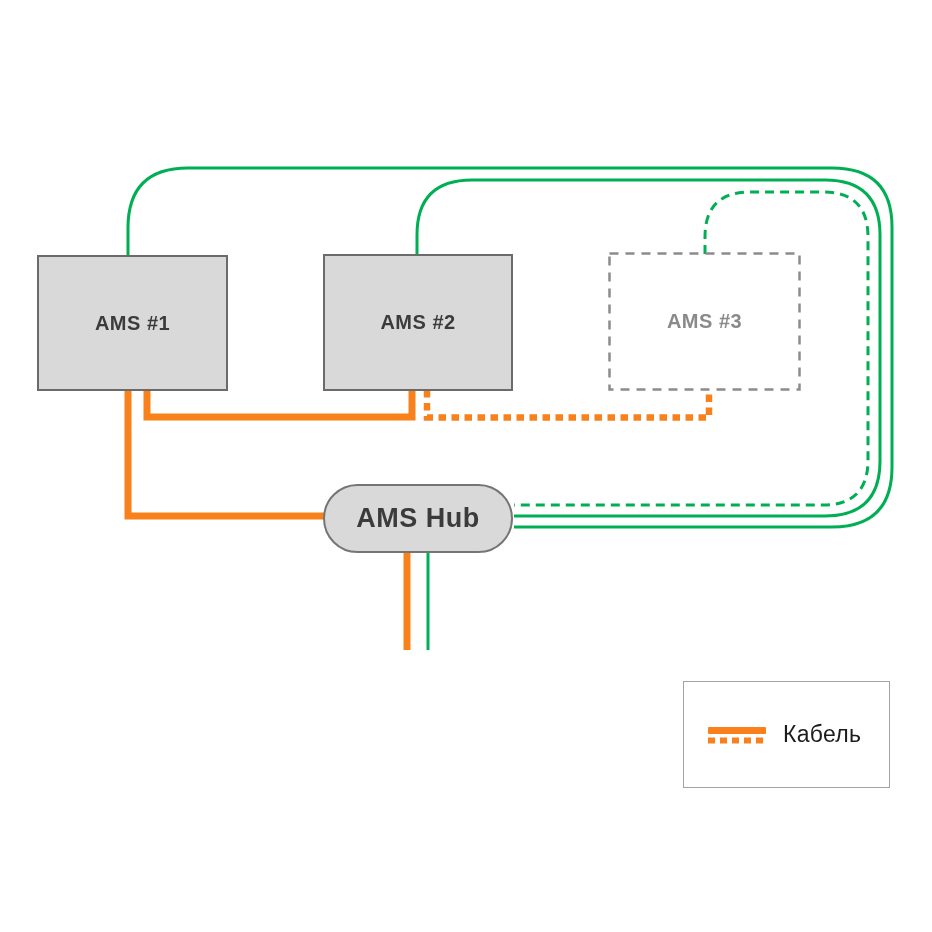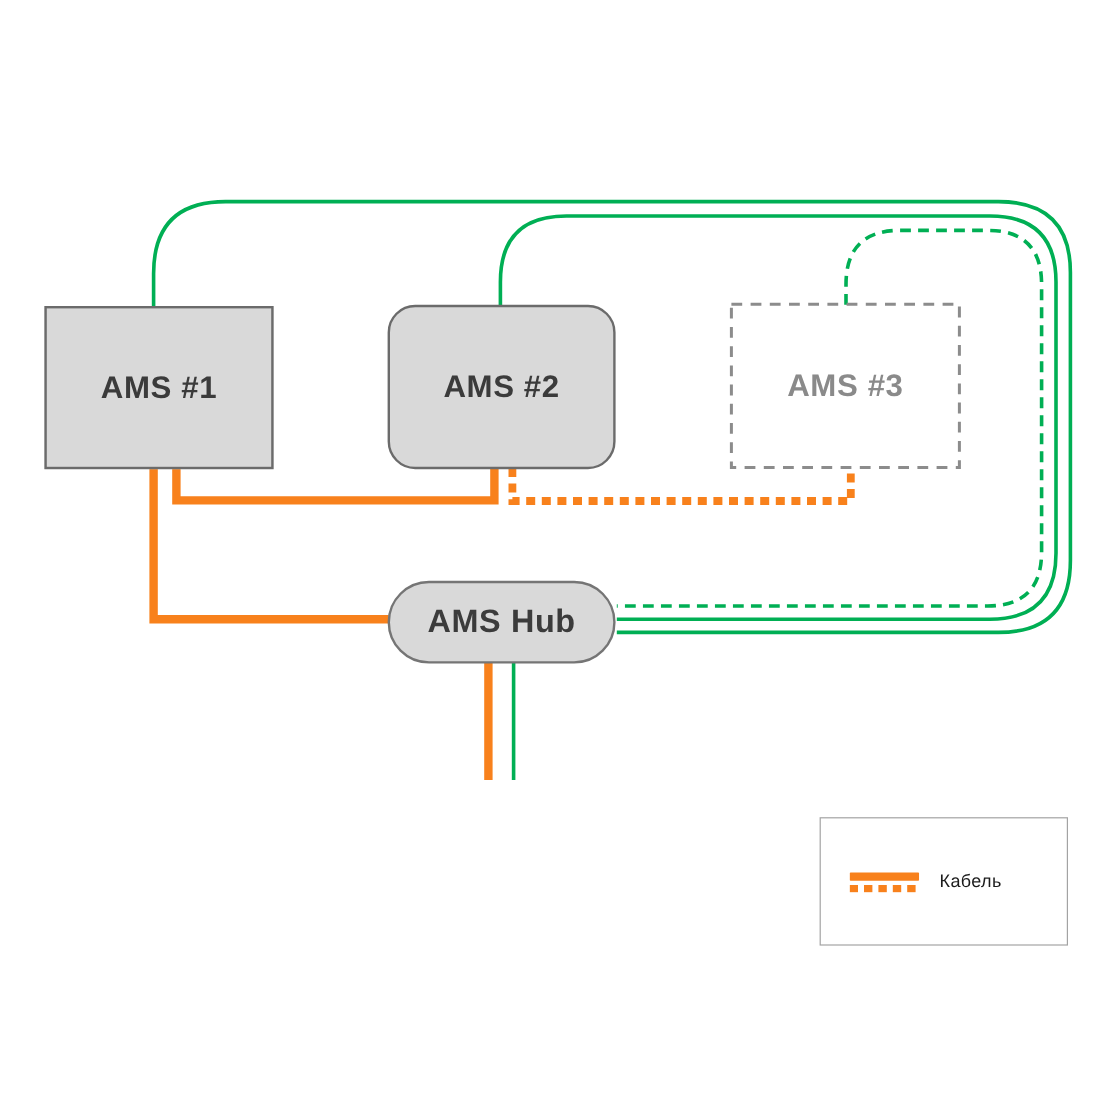--- a/index.html
+++ b/index.html
@@ -13,39 +13,39 @@
   .w-tube{stroke:var(--tube,#00AF54);fill:none;}
   .w-cable{stroke:var(--cable,#F8811C);fill:none;}
   .o-fill{fill:var(--cable,#F8811C);}
   .t-stroke{stroke:var(--tube,#00AF54);}
   .c-stroke{stroke:var(--cable,#F8811C);}
   .dash-node{stroke:var(--dashed-node,#8C8C8C);fill:none;}
 
   .node{position:absolute;display:flex;align-items:center;justify-content:center;
         box-sizing:border-box;}
   .box{background:var(--node-fill,#D9D9D9);border:2px solid var(--node-border,#6B6B6B);}
-  .box-label{font-weight:bold;font-size:26px;color:var(--text,#3B3B3B);letter-spacing:.5px;}
+  .box-label{font-weight:bold;font-size:20px;color:var(--text,#3B3B3B);letter-spacing:.5px;}
 
   #ams1{left:37px;top:255px;width:191px;height:136px;}
-  #ams2{left:323px;top:254px;width:190px;height:137px;border-radius:23px;}
+  #ams2{left:323px;top:254px;width:190px;height:137px;}
   #ams3{left:609px;top:253px;width:191px;height:137px;background:transparent;border:none;}
   #ams3 .box-label{color:var(--muted-text,#8A8A8A);}
 
   #hub{left:323px;top:484px;width:190px;height:69px;border-radius:35px;
        background:var(--node-fill,#D9D9D9);border:2.5px solid var(--hub-border,#757575);align-items:center;}
   #hub .box-label{font-size:27px;}
 
   #printer{left:323px;top:649px;width:190px;height:139px;}
   #printer .box-label{font-weight:400;font-size:34px;letter-spacing:1px;color:var(--printer-text,#2E2E2E);}
 
   .legend{position:absolute;left:683px;top:681px;width:207px;height:107px;
           box-sizing:border-box;background:#fff;border:1.5px solid var(--legend-border,#A3A3A3);
           display:flex;flex-direction:column;justify-content:center;gap:10px;padding-left:24px;}
   .legend-row{display:flex;align-items:center;gap:17px;}
-  .legend-label{font-size:15px;color:var(--legend-text,#1C1C1C);letter-spacing:.3px;white-space:nowrap;}
+  .legend-label{font-size:23px;color:var(--legend-text,#1C1C1C);letter-spacing:.3px;white-space:nowrap;}
   .swatch{display:block;}
 </style>
 </head>
 <body>
 
 <div class="canvas">
 
   <svg class="wires" width="932" height="932" viewBox="0 0 932 932">
 
     <path class="w-tube" stroke-width="3" d="M 128 256 V 228 Q 128 168 188 168 H 832 Q 892 168 892 227 V 467 Q 892 527 832 527 H 514"></path>

